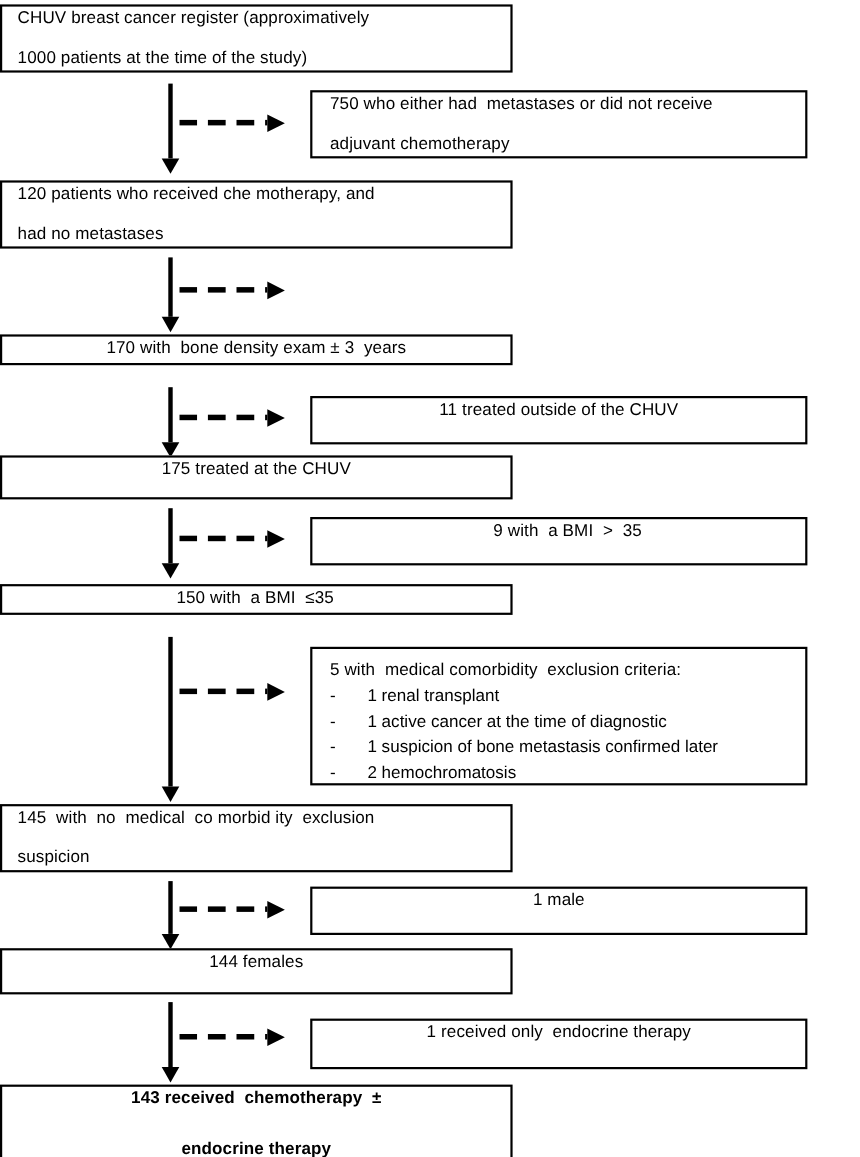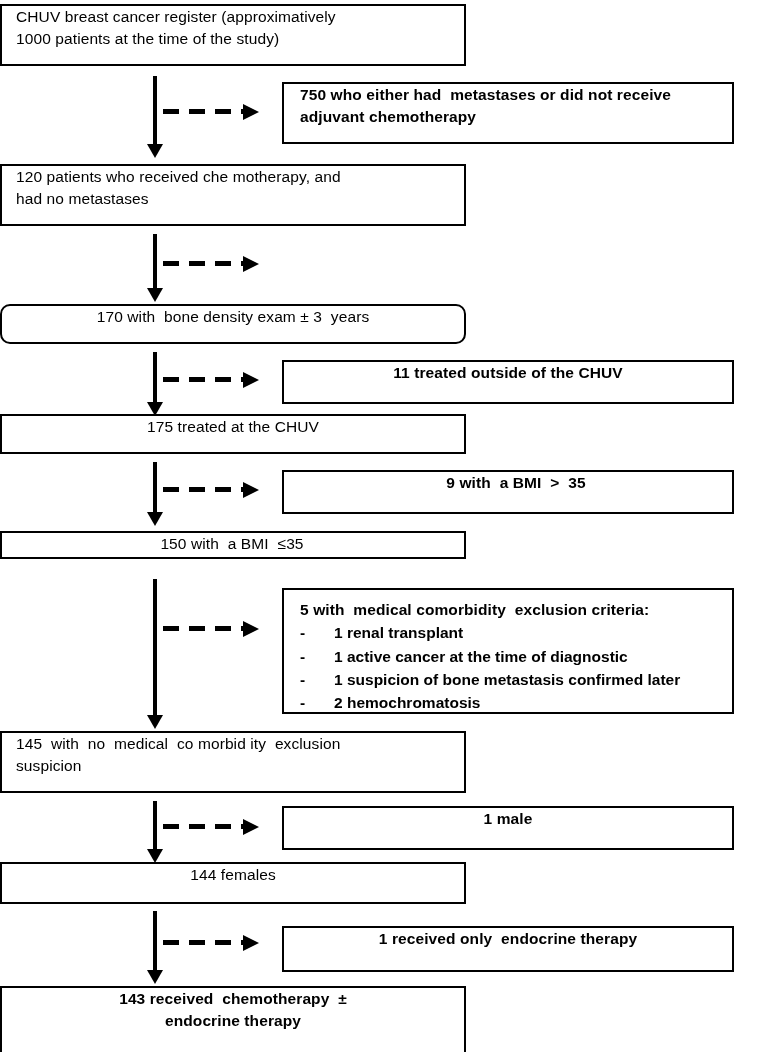--- a/index.html
+++ b/index.html
@@ -16,21 +16,21 @@
     color: #000000;
     overflow: hidden;
   }
   .box {
     position: absolute;
     box-sizing: border-box;
     border: 2px solid #000000;
     background: #ffffff;
     display: flex;
     flex-direction: column;
-    justify-content: flex-start;
+    justify-content: space-between;
   }
   .box .line {
     font-size: 15.5px;
     line-height: 1.45;
     letter-spacing: 0.1px;
     white-space: pre-wrap;
   }
   
   .main-box {
     left: 0px;
@@ -39,21 +39,20 @@
   }
   .main-box.left-align { text-align: left; }
   .main-box.center-align { text-align: center; }
   .main-box.bold .line { font-weight: bold; }
 
   
   .excl-box {
     left: 282px;
     width: 452px;
     padding: 0 16px;
-    font-weight: bold;
   }
   .excl-box.left-align { text-align: left; }
   .excl-box.center-align { text-align: center; }
 
   
   .bullet-row {
     display: flex;
     font-size: 15.5px;
     line-height: 1.5;
     text-align: left;
@@ -147,21 +146,21 @@
   <div class="v-arrow" style="top:234px; height:68px;">
     <div class="shaft" style="height:54px;"></div>
     <div class="head"></div>
   </div>
   <div class="h-arrow" style="top:256px; width:96px;">
     <div class="dashes"></div>
     <div class="head"></div>
   </div>
 
 
-  <div class="box main-box center-align" style="top:304px; height:40px;border-radius:10px;">
+  <div class="box main-box center-align" style="top:304px; height:28px;">
     <div class="line">170 with  bone density exam ± 3  years</div>
   </div>
 
   <div class="v-arrow" style="top:352px; height:64px;">
     <div class="shaft" style="height:50px;"></div>
     <div class="head"></div>
   </div>
   <div class="h-arrow" style="top:372px; width:96px;">
     <div class="dashes"></div>
     <div class="head"></div>

